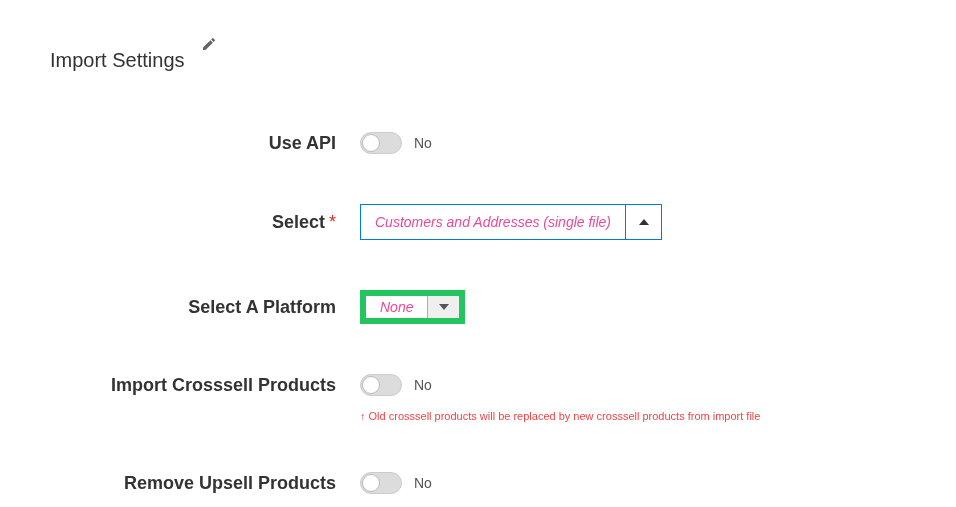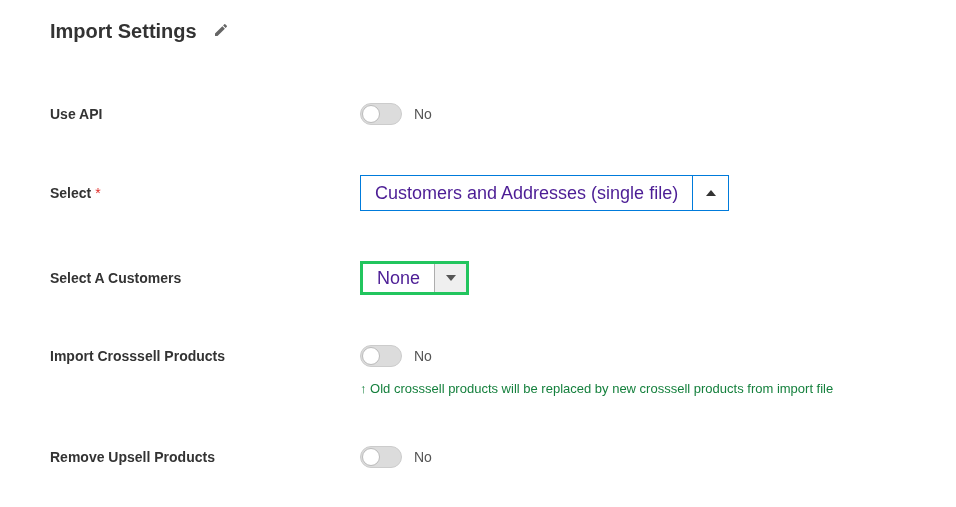--- a/index.html
+++ b/index.html
@@ -15,41 +15,42 @@
       width: 956px;
     }
     .section-header {
       display: flex;
       align-items: center;
       gap: 16px;
       margin-bottom: 60px;
     }
     .section-title {
       font-size: 20px;
-      font-weight: 700;
+      font-weight: 400;
       color: #333;
+      margin-top: 29px;
     }
     .edit-icon {
       width: 16px;
       height: 16px;
       color: #666;
     }
     .form-row {
       display: flex;
       align-items: center;
       margin-bottom: 14px;
     }
     .form-row-group {
       margin-bottom: 50px;
     }
     .label-col {
       width: 310px;
-      text-align: left;
+      text-align: right;
       padding-right: 24px;
-      font-size: 14px;
+      font-size: 18px;
       font-weight: 600;
       color: #333;
     }
     .required-star {
       color: #e02b27;
       margin-left: 4px;
       font-weight: 400;
     }
     .control-col {
       display: flex;
@@ -79,31 +80,32 @@
       font-size: 14px;
       color: #555;
       text-align: right;
     }
     .select-wrap {
       display: flex;
       border: 1px solid #007bdb;
       height: 36px;
     }
     .select-wrap.neutral {
-      border: 3px solid #22c55e;
+      border: 6px solid #22c55e;
       height: 34px;
     }
     .select-text {
       padding: 0 14px;
       min-width: 260px;
       display: flex;
       align-items: center;
-      font-size: 18px;
-      color: #4c1d95;
+      font-size: 14px;
+      color: #ec4899;
       background: #fff;
+      font-style: italic;
     }
     .select-wrap.neutral .select-text {
       min-width: 48px;
     }
     .select-btn {
       width: 36px;
       display: flex;
       align-items: center;
       justify-content: center;
       background: #fff;
@@ -123,22 +125,22 @@
       border-bottom: 6px solid #333;
     }
     .arrow-down {
       width: 0;
       height: 0;
       border-left: 5px solid transparent;
       border-right: 5px solid transparent;
       border-top: 6px solid #555;
     }
     .help-text {
-      font-size: 13px;
-      color: #15803d;
+      font-size: 11px;
+      color: #ef4444;
       margin-left: 310px;
       margin-top: 8px;
     }
   </style>
 </head>
 <body>
 
 <div class="section-header">
   <h2 class="section-title">Import Settings</h2>
   <span>
@@ -171,21 +173,21 @@
         <div class="select-btn">
           <div class="arrow-up"></div>
         </div>
       </div>
     </div>
   </div>
 </div>
 
 <div class="form-row-group">
   <div class="form-row">
-    <div class="label-col">Select A Customers</div>
+    <div class="label-col">Select A Platform</div>
     <div class="control-col">
       <div class="select-wrap neutral">
         <div class="select-text">None</div>
         <div class="select-btn">
           <div class="arrow-down"></div>
         </div>
       </div>
     </div>
   </div>
 </div>

